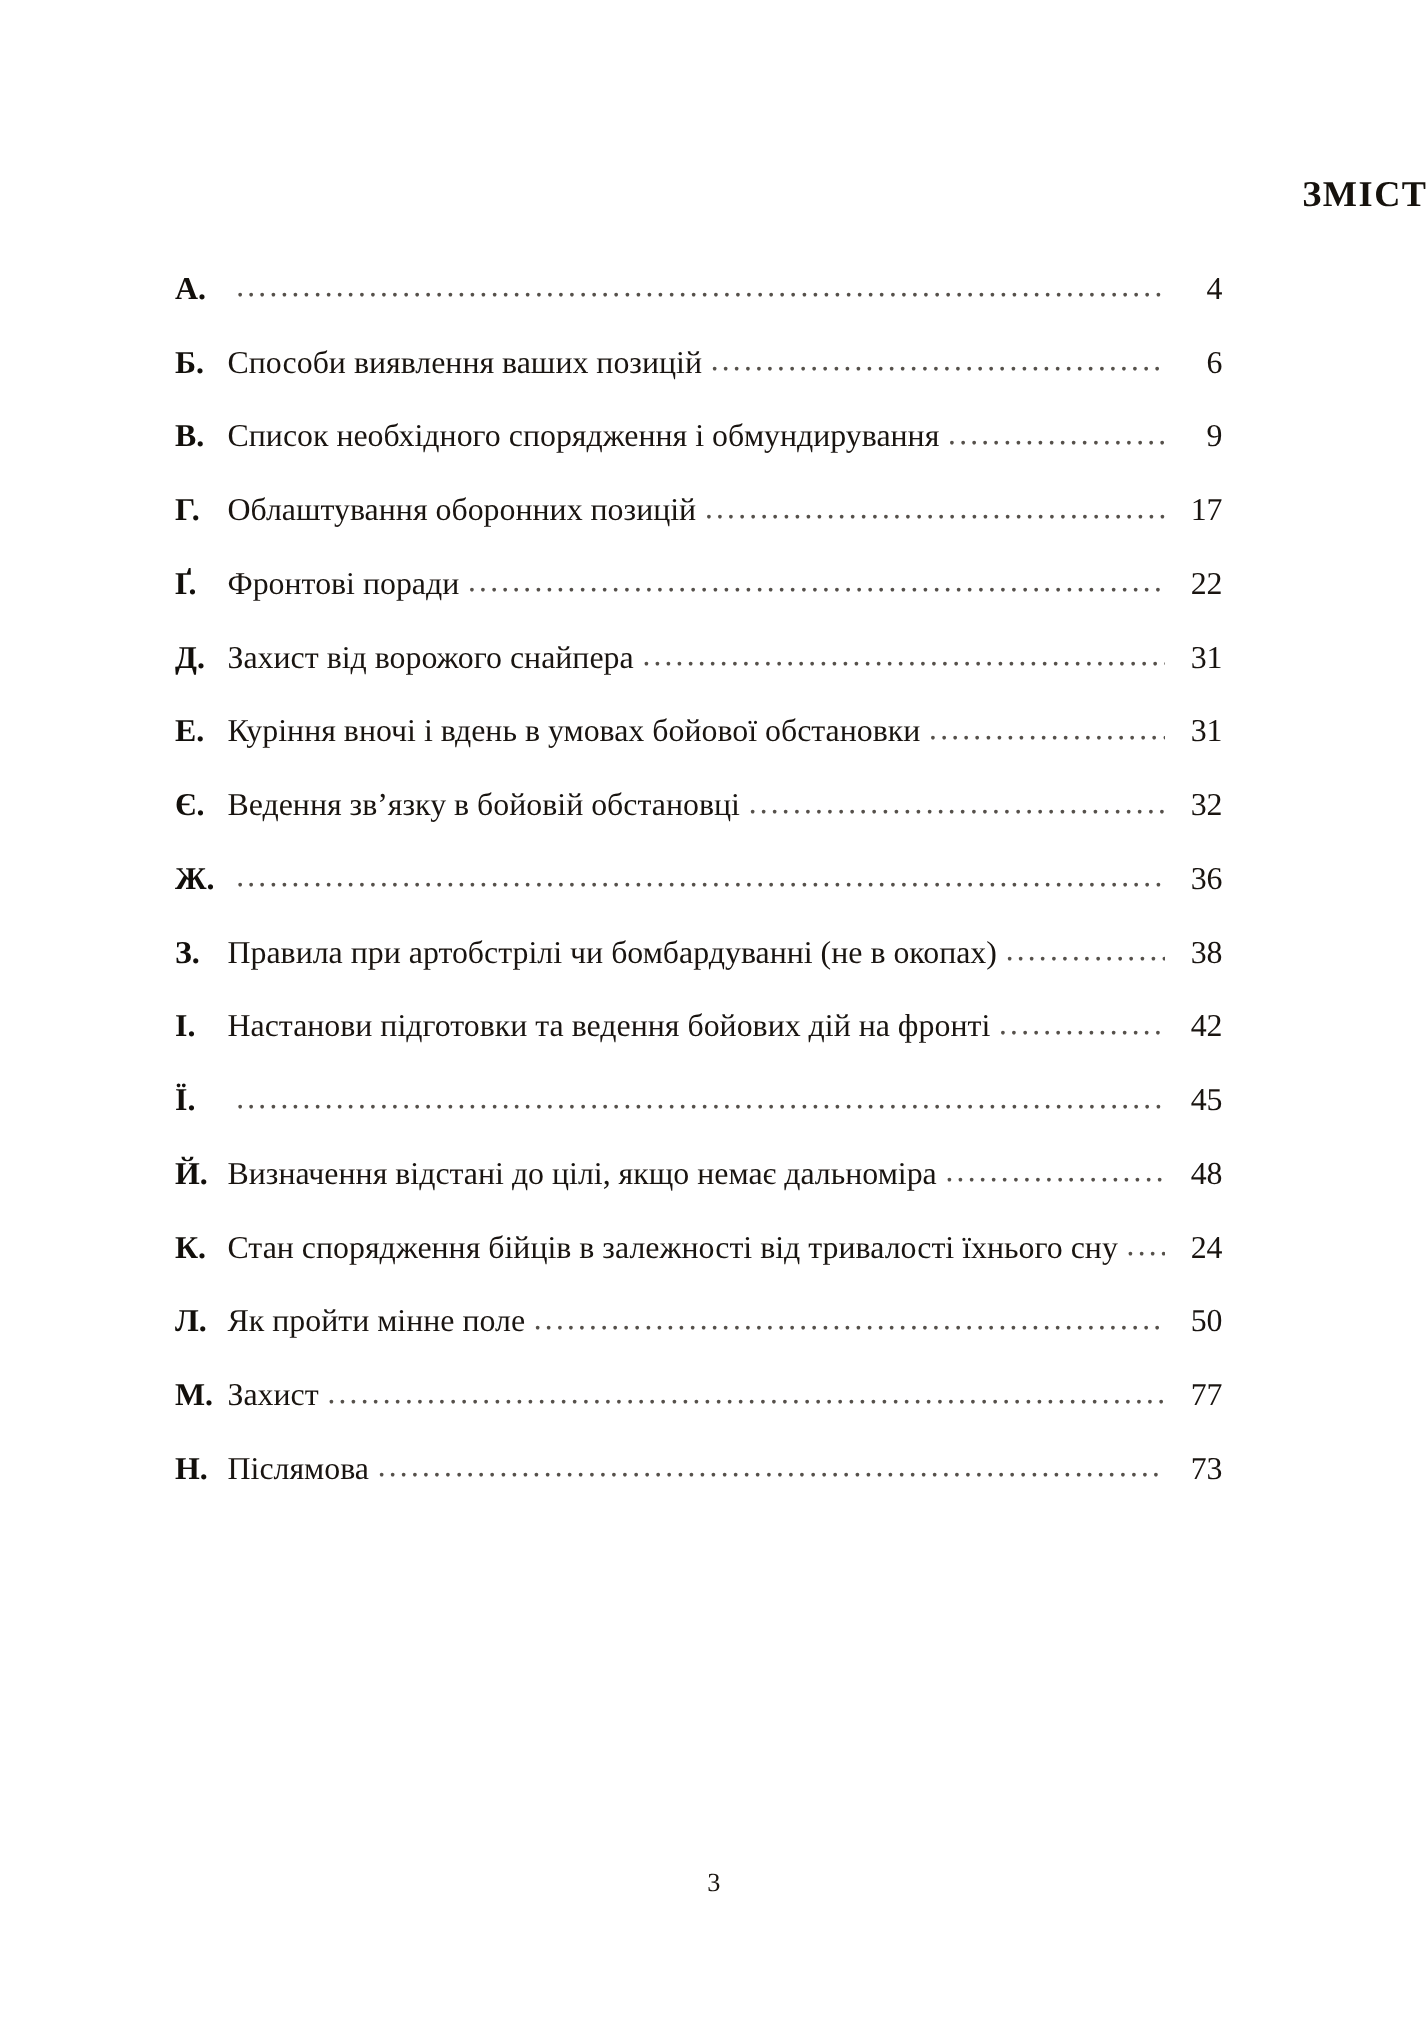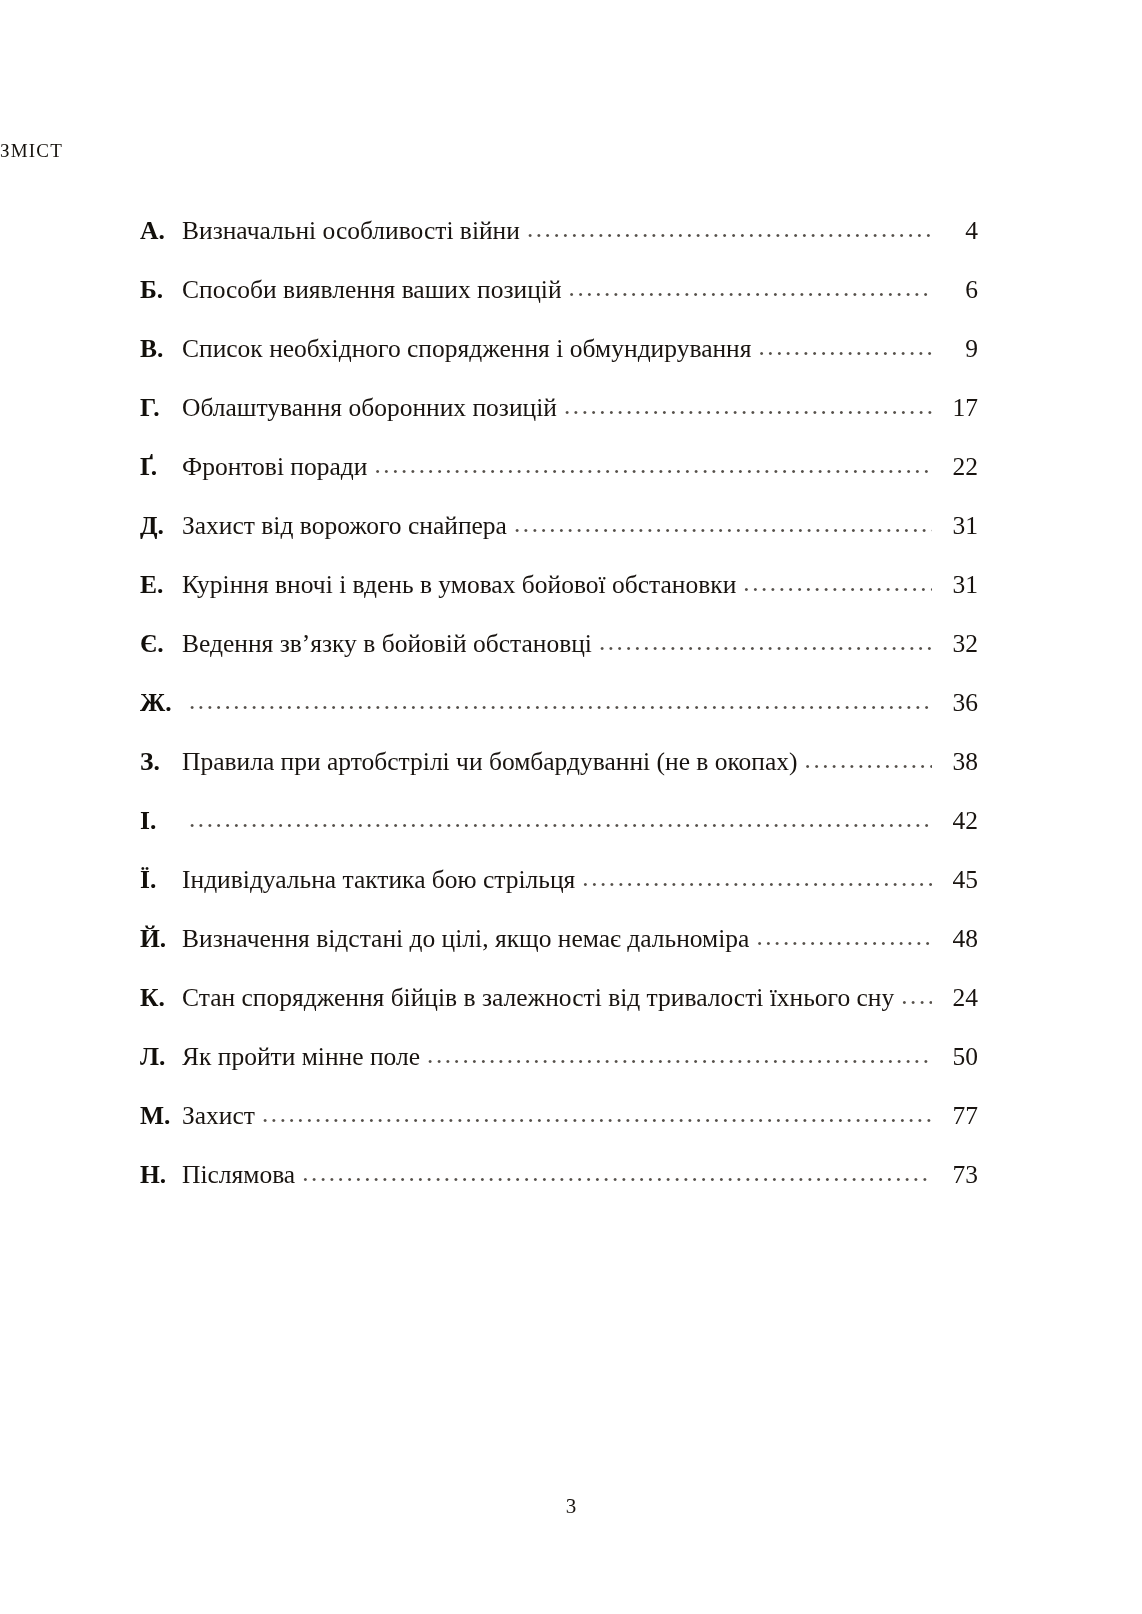--- a/index.html
+++ b/index.html
@@ -17,23 +17,23 @@
     height: 1614px;
     background: #ffffff;
     margin: 0 auto;
     overflow: hidden;
   }
   .toc-title {
     position: absolute;
     top: 140px;
     left: 0;
     width: 1142px;
-    text-align: left;
-    font-size: 19px;
-    font-weight: normal;
+    text-align: right;
+    font-size: 29px;
+    font-weight: bold;
     letter-spacing: 1.2px;
     color: #16120d;
   }
   .toc-list {
     position: absolute;
     top: 212px;
     left: 140px;
     width: 838px;
   }
   .toc-row {
@@ -93,21 +93,20 @@
 </head>
 <body>
 
 <div class="page">
 
   <div class="toc-title">ЗМІСТ</div>
 
   <div class="toc-list">
       <div class="toc-row">
         <span class="toc-letter">А.</span>
-        <span class="toc-label">Визначальні особливості війни</span>
         <span class="toc-dots"></span>
         <span class="toc-page">4</span>
       </div>
       <div class="toc-row">
         <span class="toc-letter">Б.</span>
         <span class="toc-label">Способи виявлення ваших позицій</span>
         <span class="toc-dots"></span>
         <span class="toc-page">6</span>
       </div>
       <div class="toc-row">
@@ -152,26 +151,26 @@
         <span class="toc-page">36</span>
       </div>
       <div class="toc-row">
         <span class="toc-letter">З.</span>
         <span class="toc-label">Правила при артобстрілі чи бомбардуванні (не в окопах)</span>
         <span class="toc-dots"></span>
         <span class="toc-page">38</span>
       </div>
       <div class="toc-row">
         <span class="toc-letter">І.</span>
+        <span class="toc-label">Настанови підготовки та ведення бойових дій на фронті</span>
         <span class="toc-dots"></span>
         <span class="toc-page">42</span>
       </div>
       <div class="toc-row">
         <span class="toc-letter">Ї.</span>
-        <span class="toc-label">Індивідуальна тактика бою стрільця</span>
         <span class="toc-dots"></span>
         <span class="toc-page">45</span>
       </div>
       <div class="toc-row">
         <span class="toc-letter">Й.</span>
         <span class="toc-label">Визначення відстані до цілі, якщо немає дальноміра</span>
         <span class="toc-dots"></span>
         <span class="toc-page">48</span>
       </div>
       <div class="toc-row">

